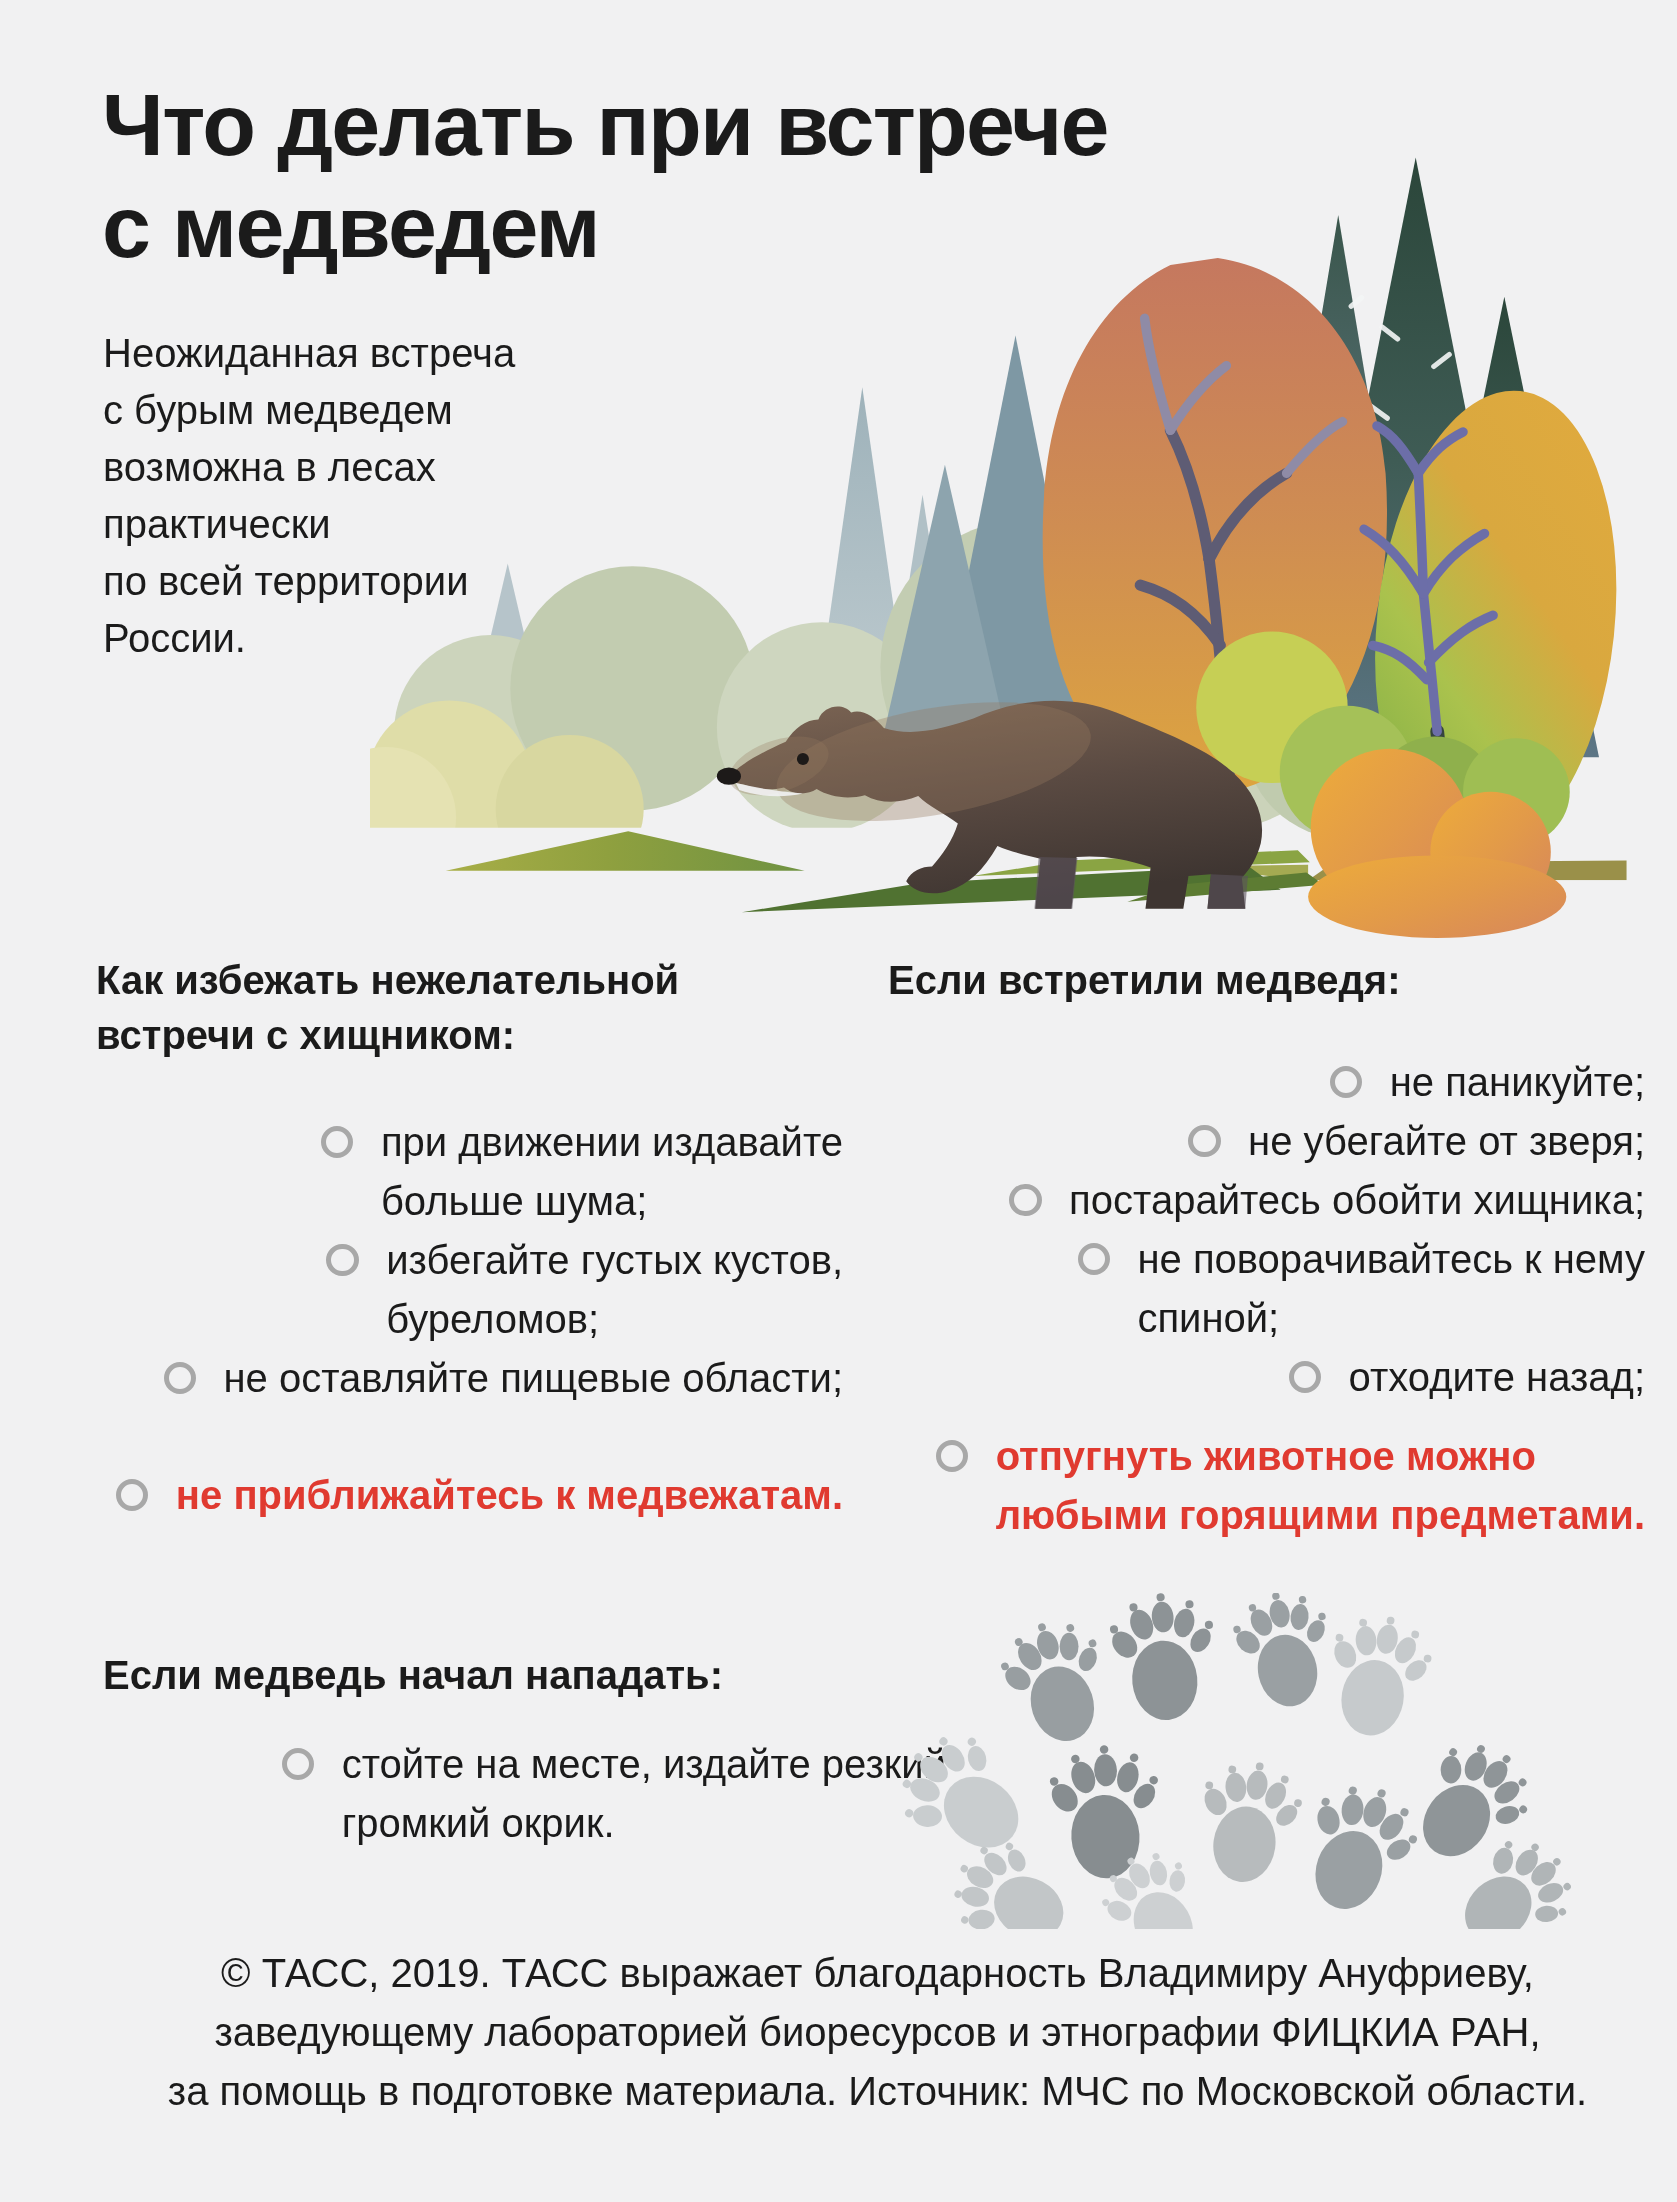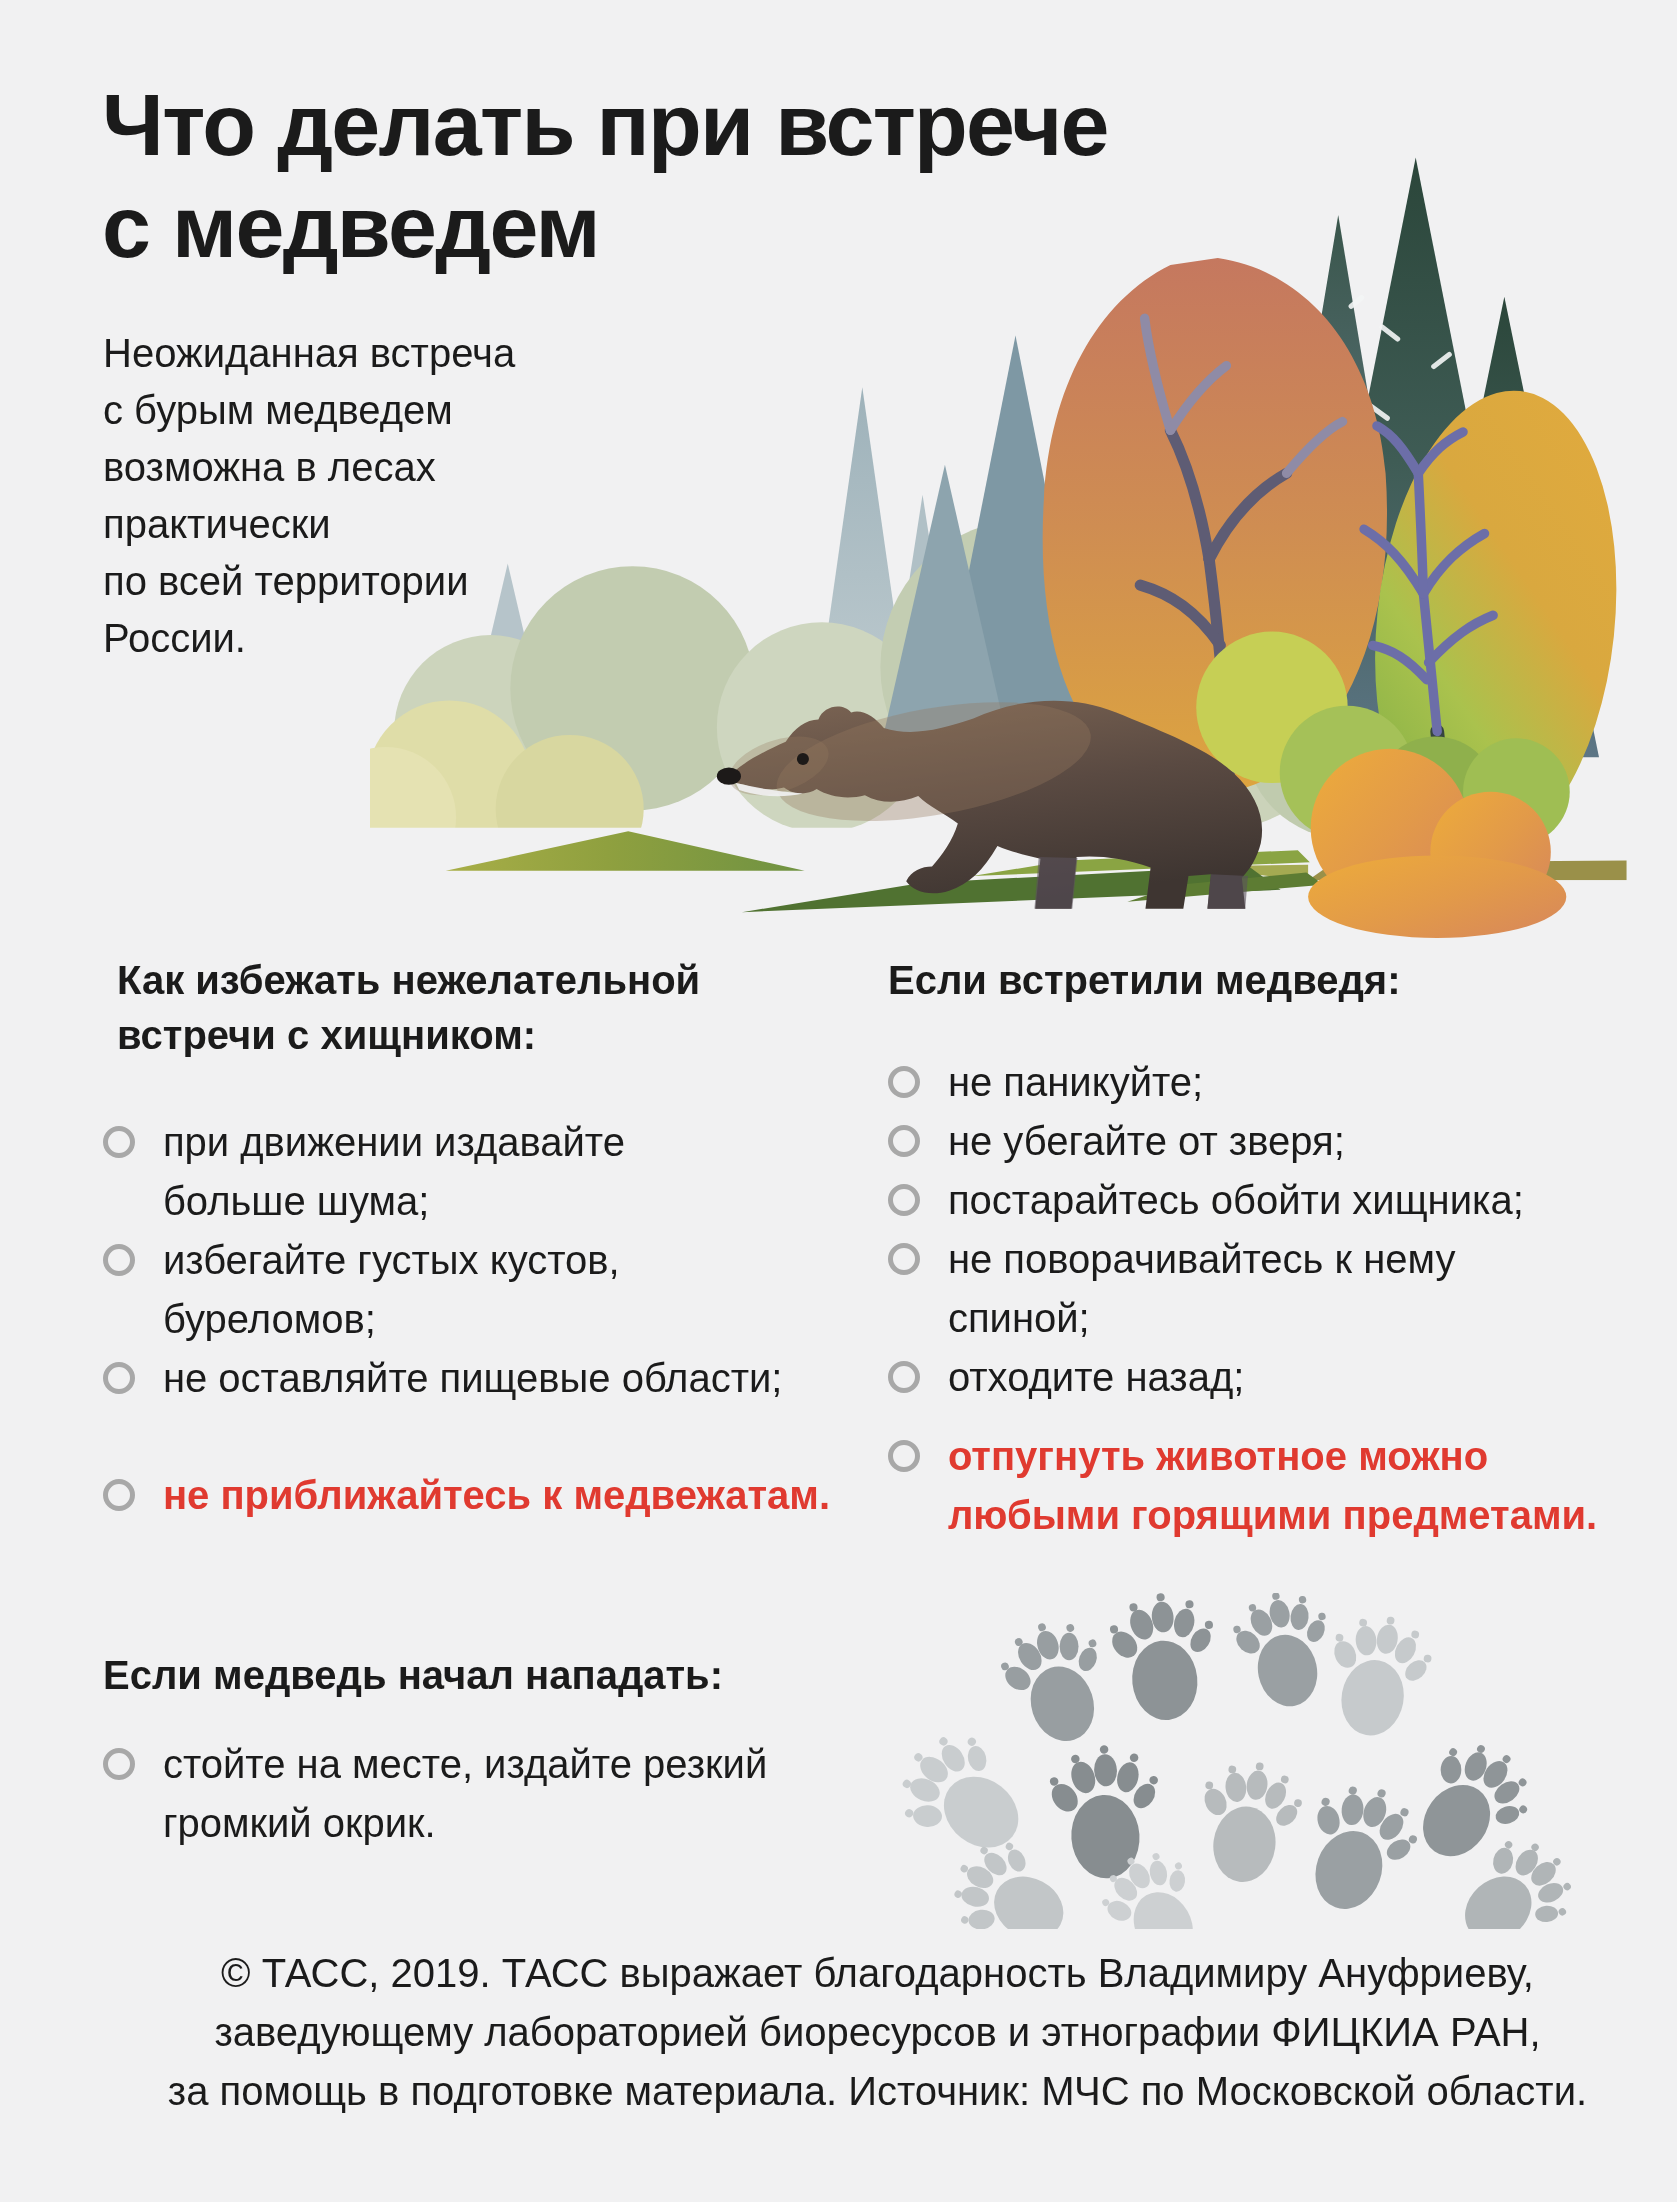--- a/index.html
+++ b/index.html
@@ -18,21 +18,21 @@
     left:102px;top:74px;width:1291px;
     font-size:88px;line-height:102px;font-weight:700;letter-spacing:-1.7px;
   }
   .intro{
     left:103px;top:325px;width:533px;
     font-size:40px;line-height:57px;
   }
   .col-heading{
     font-size:40px;line-height:55px;font-weight:700;width:774px;
   }
-  .list{display:flex;flex-direction:column;}
+  .list{display:flex;flex-direction:column;align-items:flex-end;}
   .row{display:flex;align-items:flex-start;}
   .ring{
     flex:none;width:22.4px;height:22.4px;border:5.2px solid var(--ring);
     border-radius:50%;margin-top:13px;
   }
   .txt{
     margin-left:27.5px;font-size:40px;line-height:59px;white-space:pre-line;
   }
   .warn .txt{color:var(--red);font-weight:700;}
   .footer{
@@ -212,21 +212,21 @@
     <circle cx="98" cy="92" r="7" fill="#1d1a19"></circle>
   </g>
 
   <g>
     <circle cx="1185" cy="812" r="92" fill="url(#orangeBushG)"></circle>
     <circle cx="1302" cy="840" r="70" fill="url(#orangeBushG)"></circle>
     <ellipse cx="1240" cy="892" rx="150" ry="48" fill="url(#orangeBushG)"></ellipse>
   </g>
 </svg>
 
-<div class="abs col-heading pre" style="left:117px;top:953px">Как избежать нежелательной
+<div class="abs col-heading pre" style="left:96px;top:953px">Как избежать нежелательной
 встречи с хищником:</div>
 
 <div class="abs list" style="left:103px;top:1113px;width:740px">
   <div class="row">
     <span class="ring"></span>
     <span class="txt">при движении издавайте
 больше шума;</span>
   </div>
   <div class="row">
     <span class="ring"></span>

